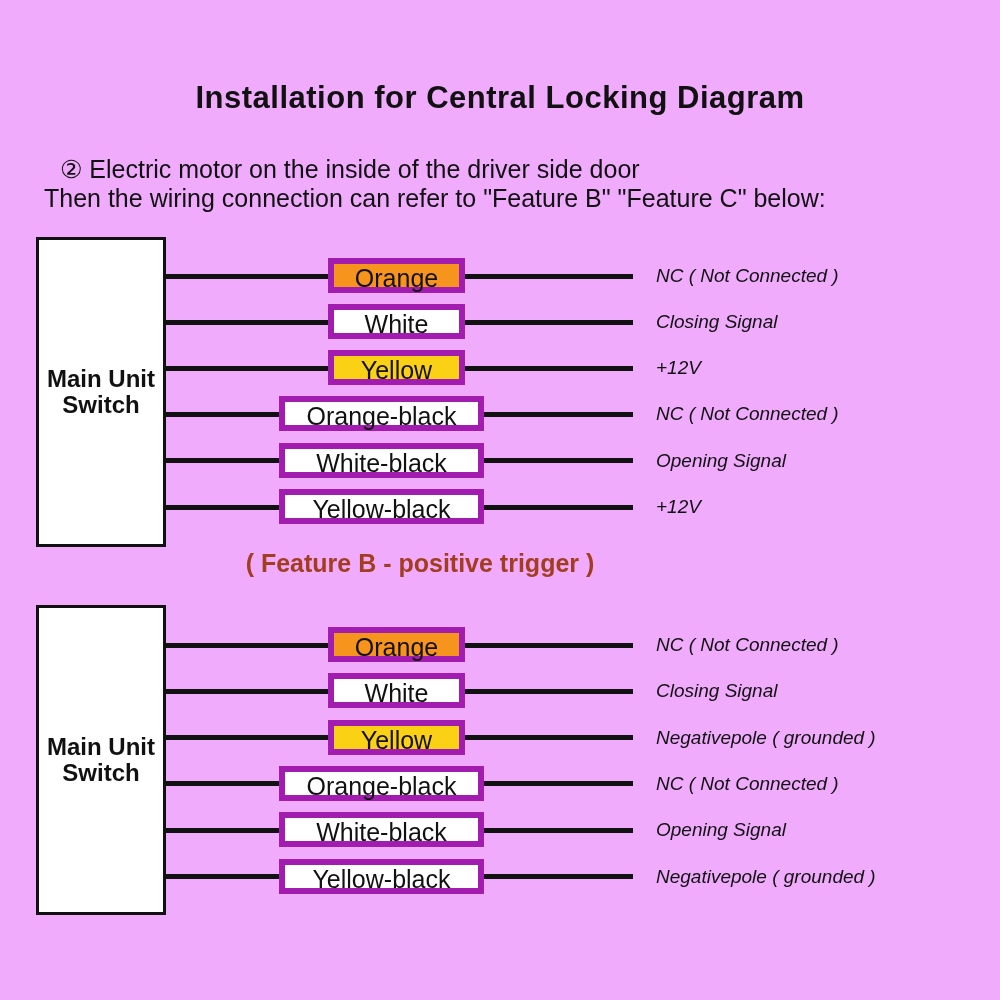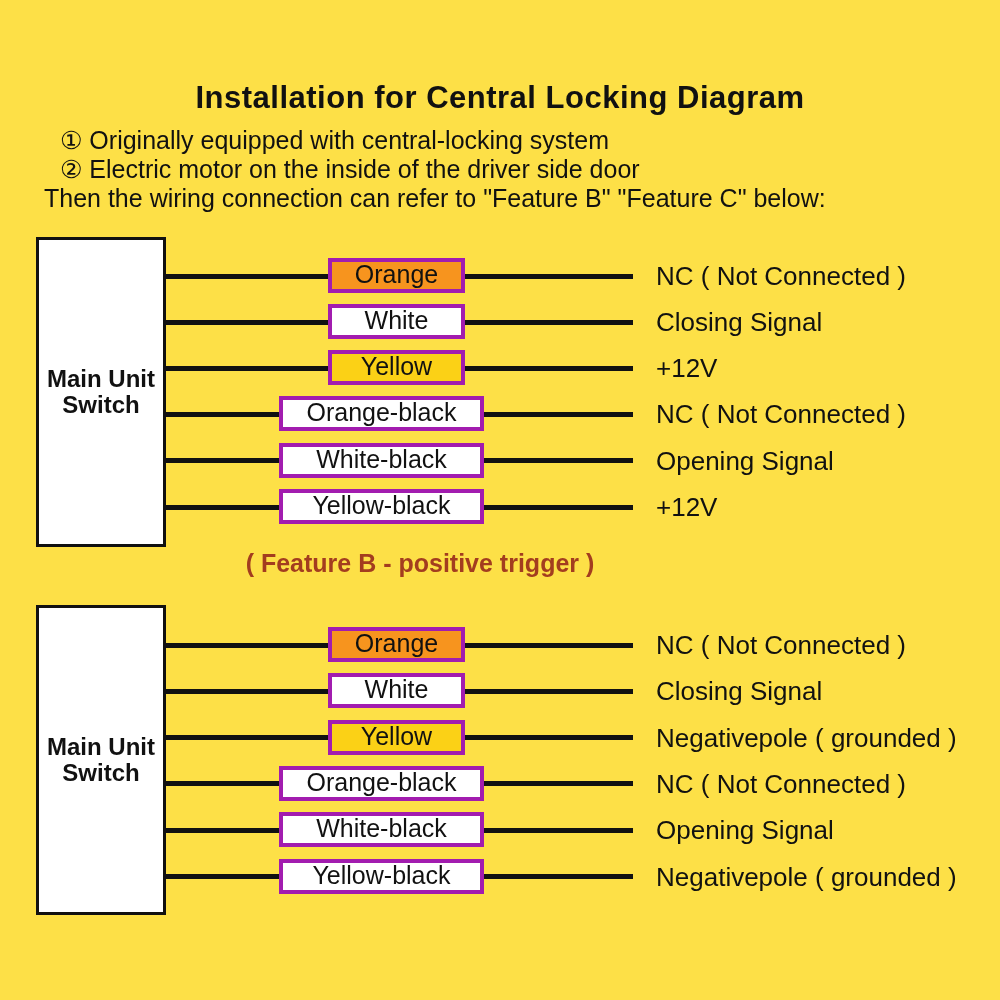--- a/index.html
+++ b/index.html
@@ -1,17 +1,17 @@
 <!DOCTYPE html>
 <html><head>
 <meta charset="utf-8">
 <style>
   html,body{margin:0;padding:0;background:#ffffff;}
   .page{
-    position:relative;width:1000px;height:1000px;background:#fde047;
+    position:relative;width:1000px;height:1000px;background:#f0abfc;
     font-family:"Liberation Sans","DejaVu Sans",sans-serif;color:#111111;overflow:hidden;
   }
   .title{
     position:absolute;top:80px;left:0;width:1000px;text-align:center;
     font-size:31px;font-weight:bold;letter-spacing:0.5px;
   }
   .note{position:absolute;font-size:25px;line-height:29px;white-space:nowrap;}
   .note1{top:126px;left:60px;}
   .note2{top:155px;left:60px;}
   .note3{top:184px;left:44px;}
@@ -19,43 +19,42 @@
   .unit-box{
     position:absolute;left:36px;width:130px;height:310px;
     border:3px solid #111111;background:#ffffff;box-sizing:border-box;
     display:flex;align-items:center;justify-content:center;z-index:2;
   }
   .unit-label{font-size:24px;font-weight:bold;text-align:center;line-height:26px;}
 
   .wire{position:absolute;left:164px;width:469px;height:5px;background:#111111;z-index:1;}
 
   .wbox{
-    position:absolute;height:35px;border:4px solid #a21caf;box-sizing:border-box;
-    display:flex;align-items:flex-end;justify-content:center;z-index:3;background:#ffffff;
+    position:absolute;height:35px;border:6px solid #a21caf;box-sizing:border-box;
+    display:flex;align-items:flex-start;justify-content:center;z-index:3;background:#ffffff;
   }
   .wbox span{font-size:25px;white-space:nowrap;}
   .narrow{left:328px;width:137px;}
   .wide{left:279px;width:205px;}
 
   .signal{
-    position:absolute;left:656px;font-size:26px;line-height:30px;white-space:nowrap;z-index:2;
+    position:absolute;left:656px;font-size:19px;line-height:30px;white-space:nowrap;z-index:2;font-style:italic;
   }
   .caption{
     position:absolute;left:0;width:840px;text-align:center;
     font-size:25px;font-weight:bold;color:#A33D1F;white-space:nowrap;
   }
 </style>
 </head>
 <body>
 
 <div class="page">
 
   <div class="title">Installation for Central Locking Diagram</div>
 
-  <div class="note note1">① Originally equipped with central-locking system</div>
   <div class="note note2">② Electric motor on the inside of the driver side door</div>
   <div class="note note3">Then the wiring connection can refer to "Feature B" "Feature C" below:</div>
 
   <div class="unit-box" style="top:237px">
     <div class="unit-label">
       <div>Main Unit</div>
       <div>Switch</div>
     </div>
   </div>
 

